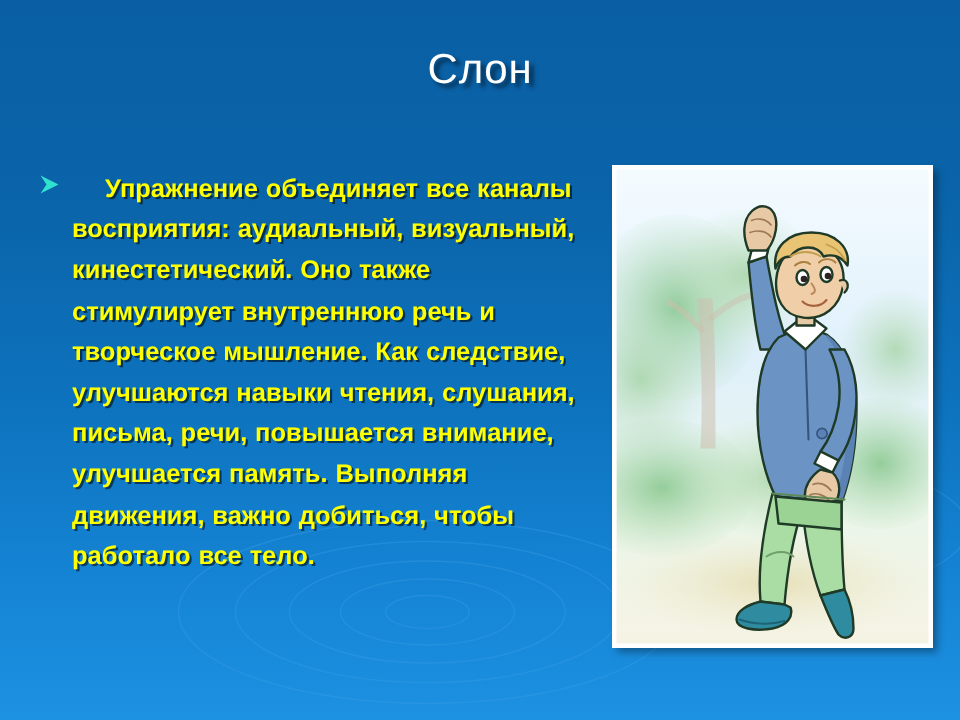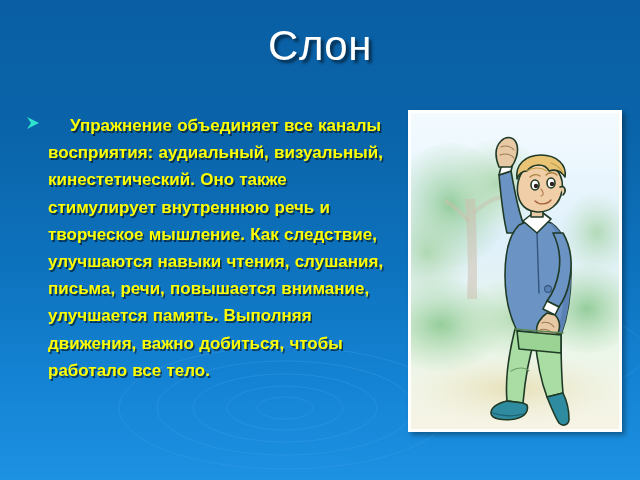--- a/index.html
+++ b/index.html
@@ -37,21 +37,21 @@
   .ripples svg { display: block; width: 100%; height: 100%; }
 
   
   .title {
     position: absolute;
     top: 18px;
     left: 0;
     width: 640px;
     text-align: center;
     color: #ffffff;
-    font-size: 42px;
+    font-size: 28px;
     line-height: 56px;
     font-weight: 400;
     letter-spacing: 0.5px;
     text-shadow: 3px 3px 3px rgba(0,0,0,0.55);
     white-space: nowrap;
   }
 
   
   .body-block {
     position: absolute;

